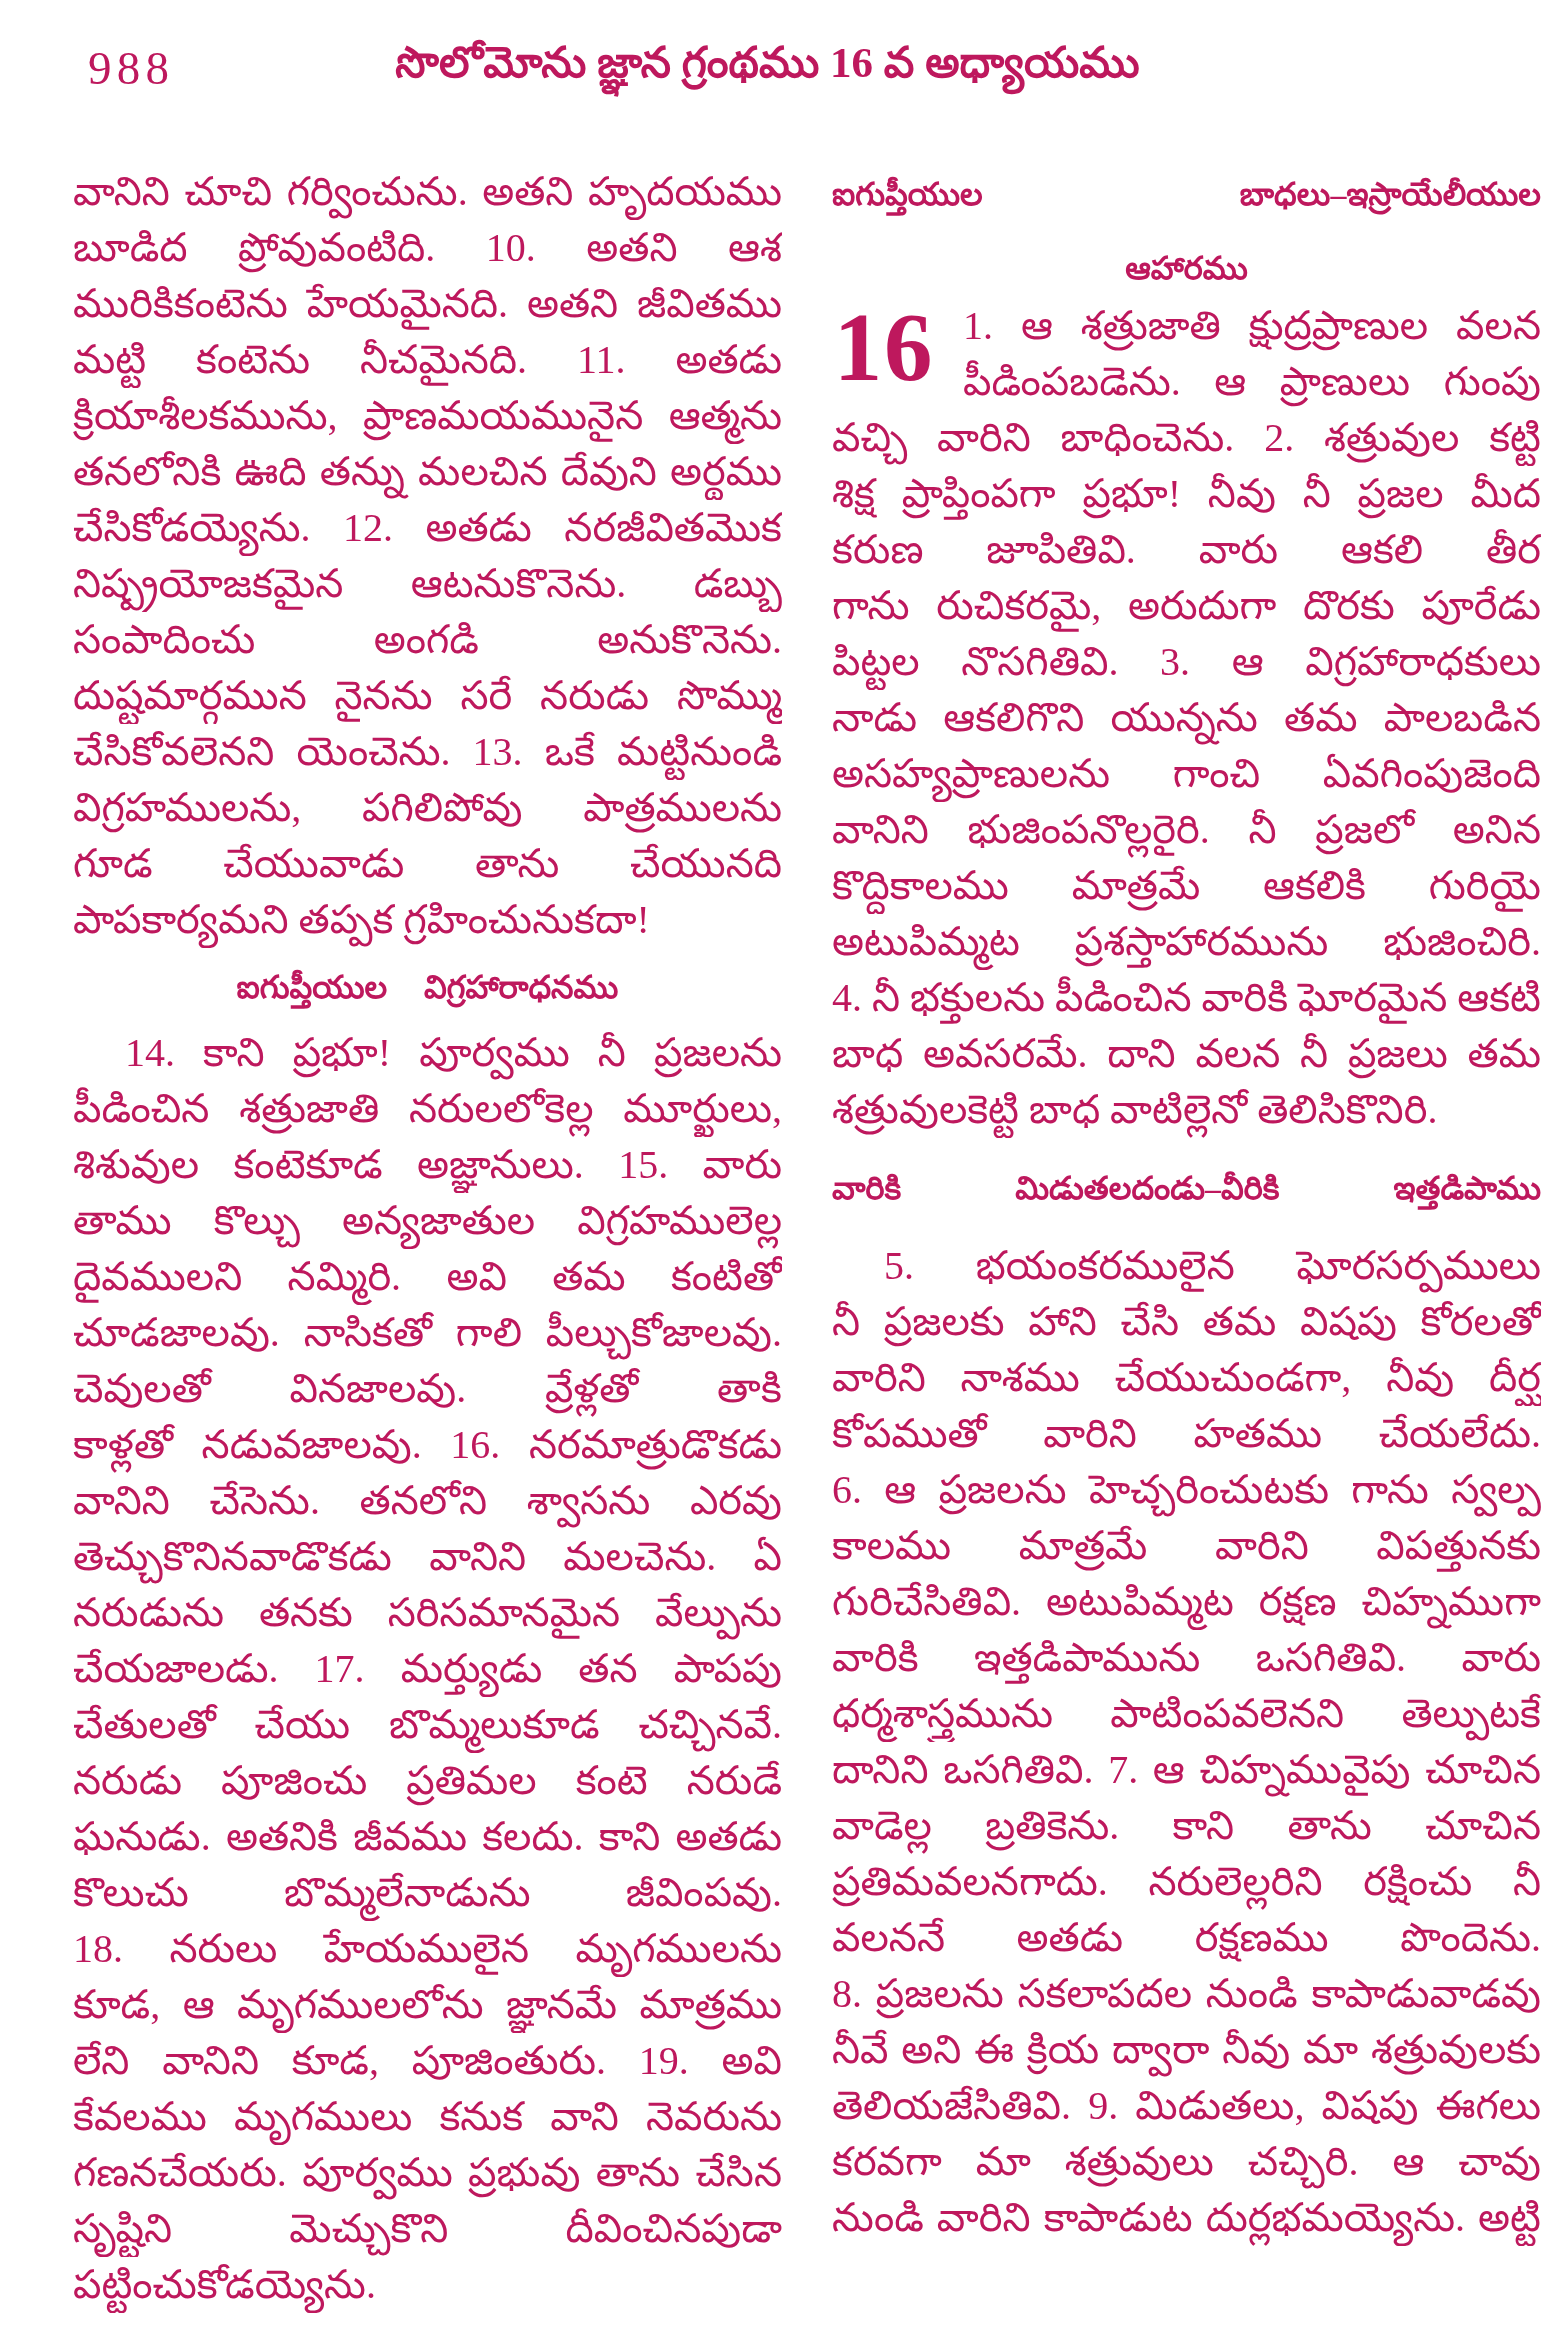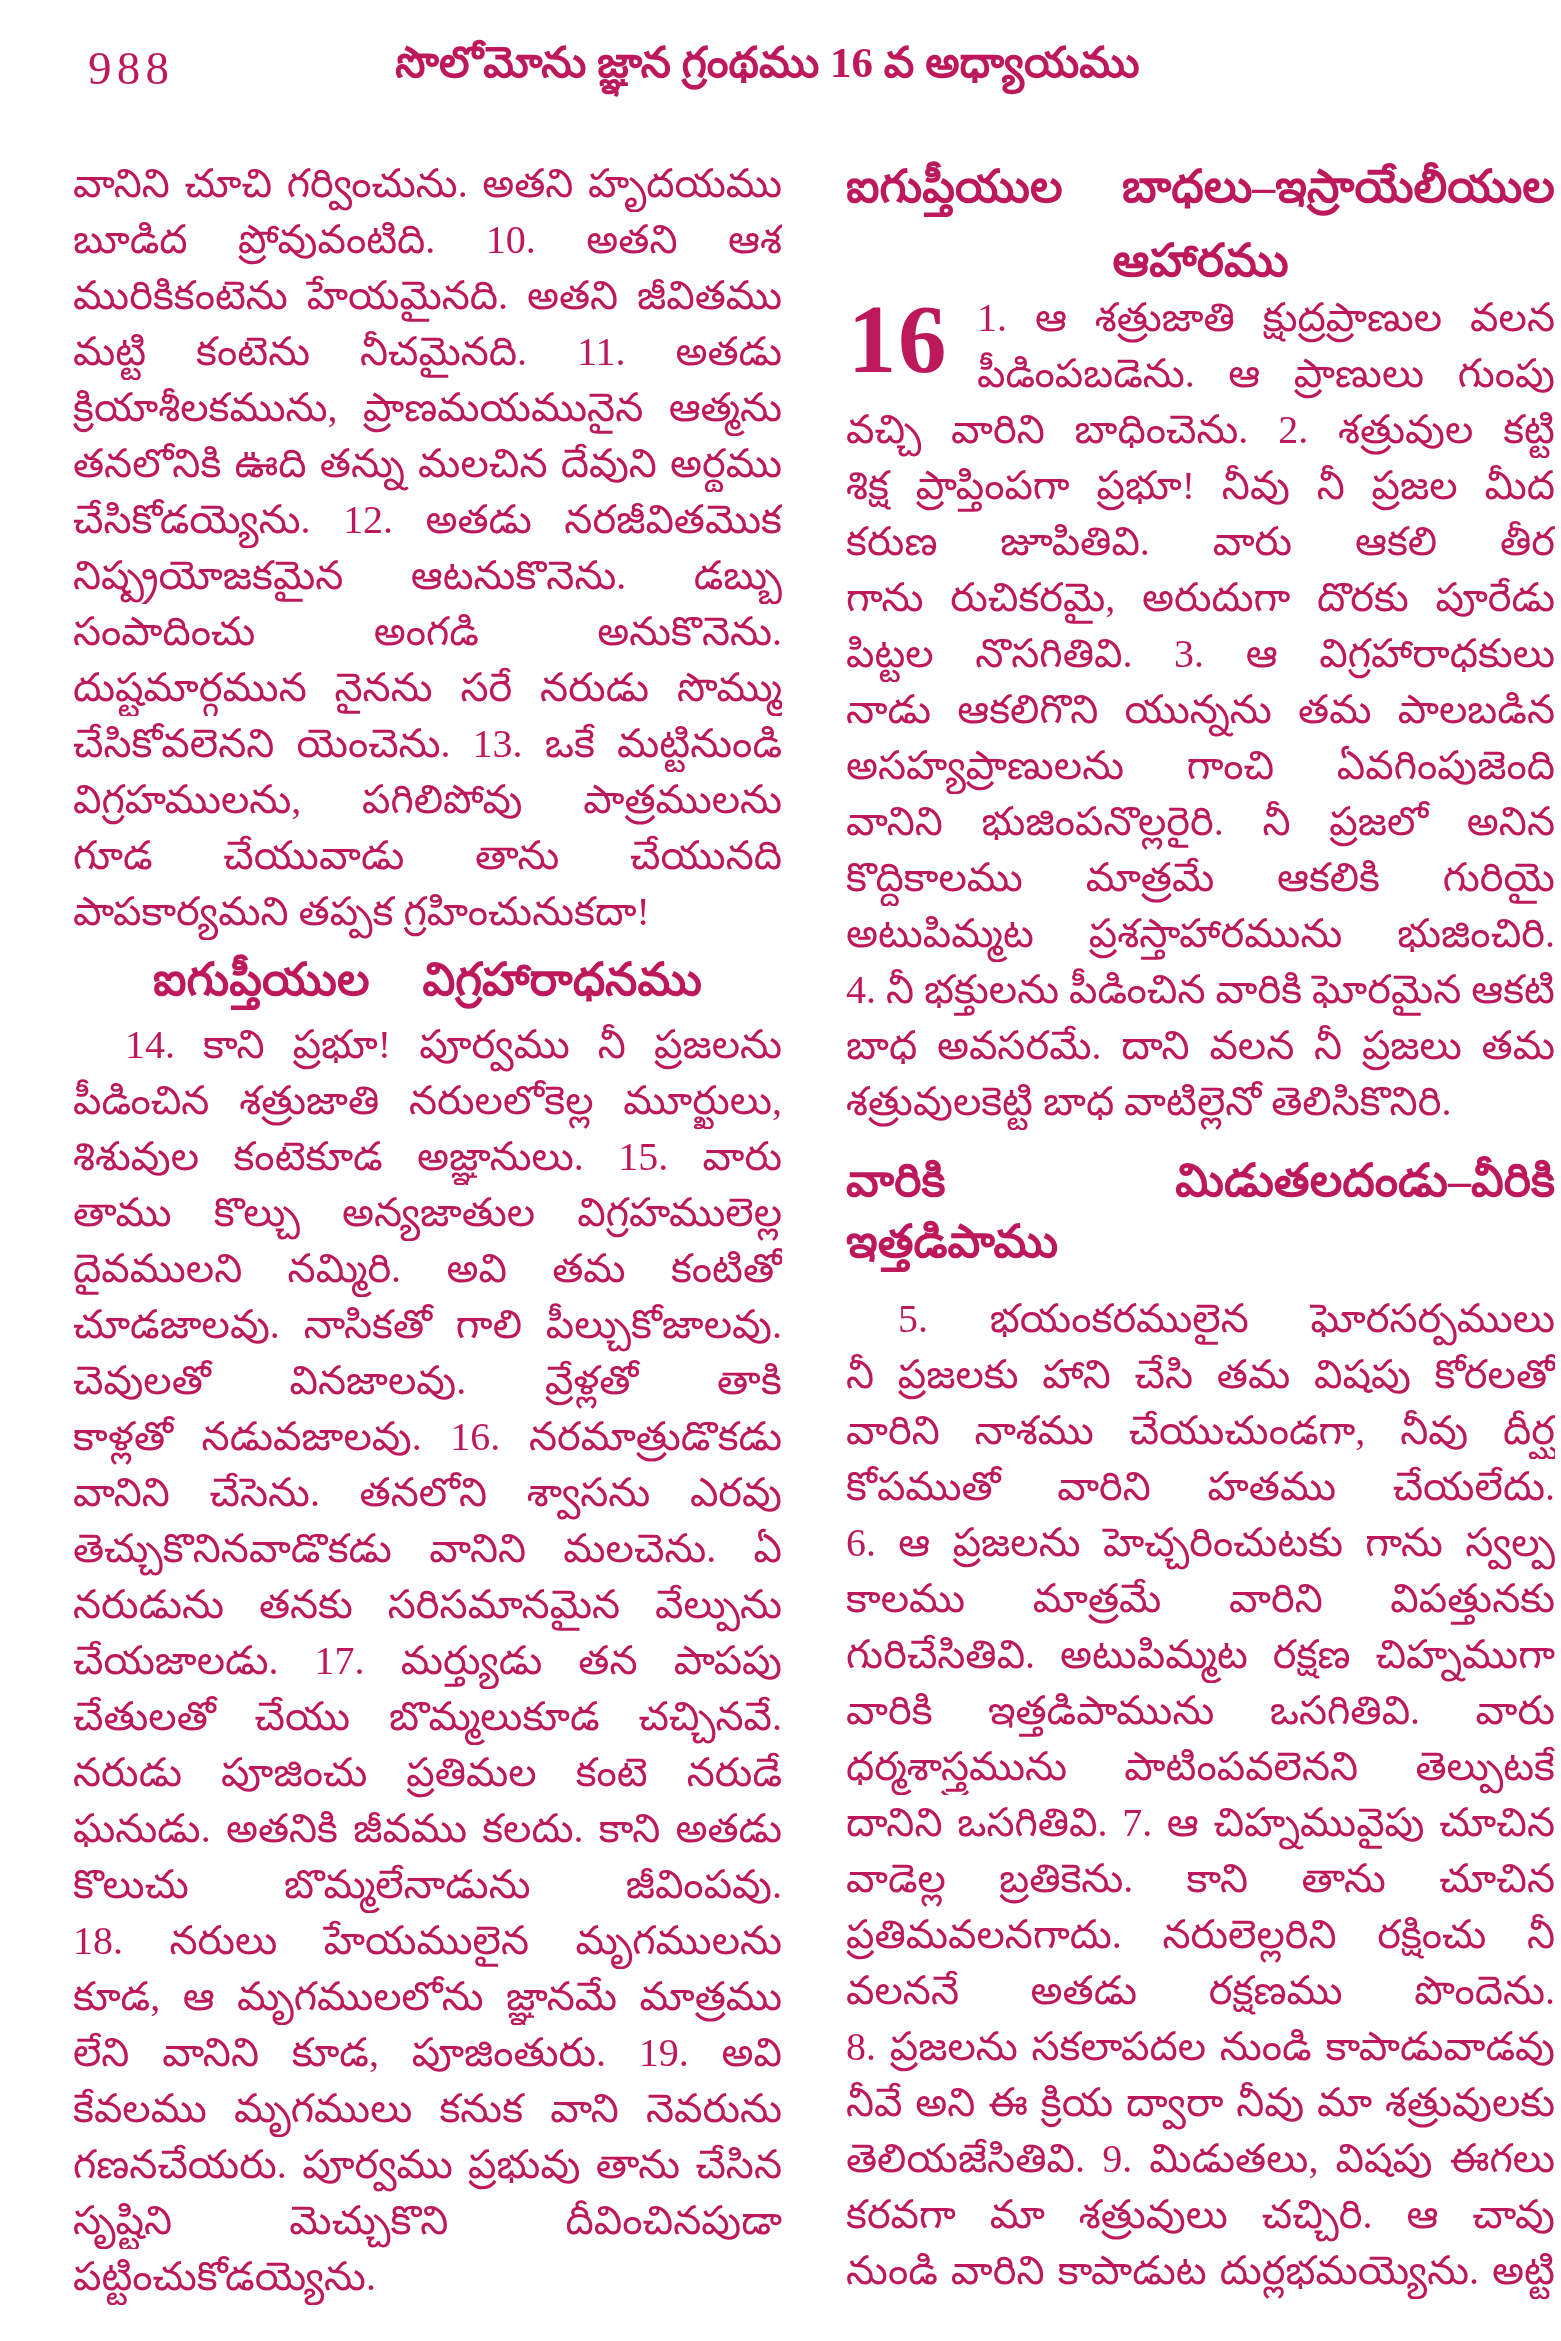--- a/index.html
+++ b/index.html
@@ -36,45 +36,45 @@
     top: 8.6px;
     width: 100%;
     box-sizing: border-box;
     padding-right: 26px;
     text-align: center;
     font-size: 43px;
     font-weight: 700;
   }
   .columns {
     position: absolute;
-    top: 156px;
+    top: 164px;
     left: 73px;
     display: flex;
-    gap: 64px;
+    gap: 50px;
   }
   .col {
     width: 709px;
   }
   .line {
     font-size: 40px;
     line-height: 56px;
     height: 56px;
     overflow: hidden;
     text-align: justify;
     text-align-last: justify;
   }
   .para:not(.last-justify) .line:last-child {
     text-align-last: left;
   }
   .para.indent-first .line:first-child {
     text-indent: 52px;
   }
   .heading {
     font-weight: 700;
-    font-size: 46px;
+    font-size: 32px;
     line-height: 61px;
     overflow: hidden;
   }
   .heading-center {
     text-align: center;
     word-spacing: 0.9em;
     margin: 8.6px 0 7px;
   }
   .heading-justify {
     text-align: justify;

